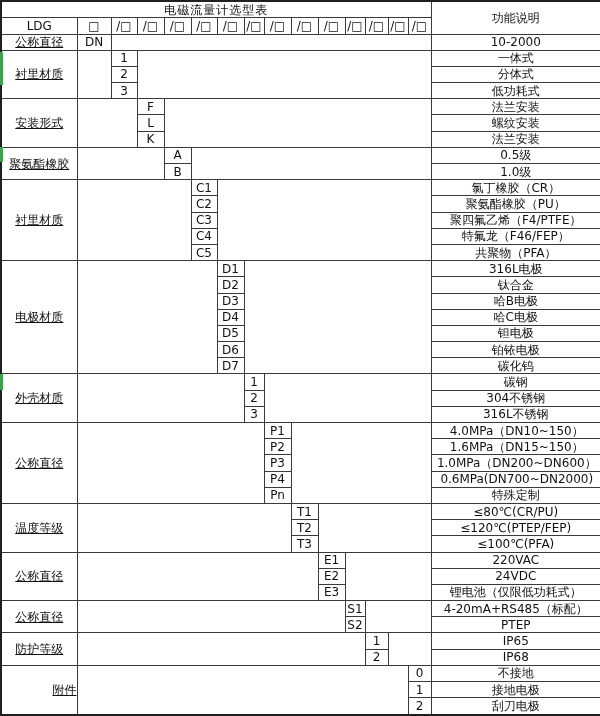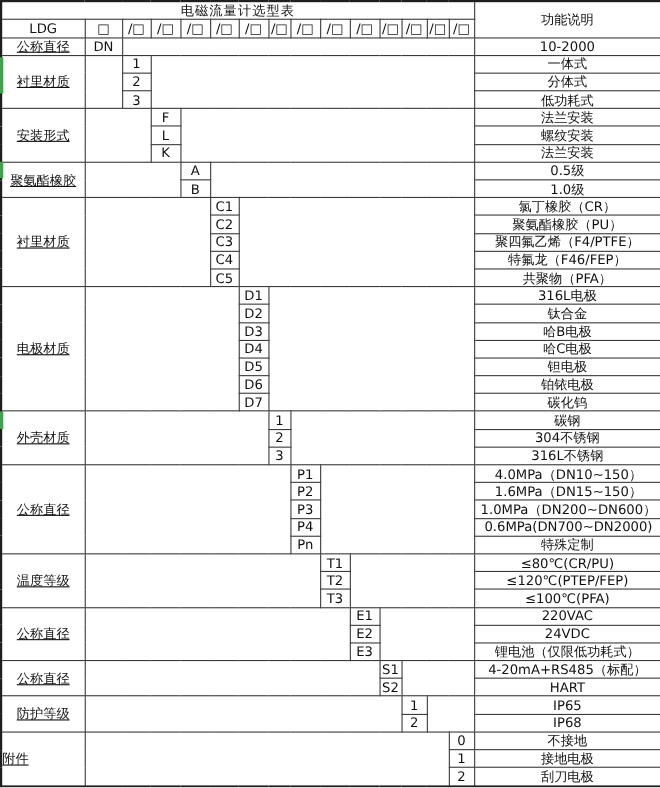--- a/index.html
+++ b/index.html
@@ -24,21 +24,21 @@
     padding:0;
     text-align:center;
     vertical-align:middle;
     overflow:hidden;
     white-space:nowrap;
   }
   td.c-title{font-size:13px;letter-spacing:1px;}
   td.c-funch{font-size:13px;}
   td.c-ldg{text-align:left;padding-left:6px;}
   td.c-label{text-align:left;padding-left:3px;text-decoration:underline;}
-  td.c-label.center{text-align:left;padding-left:0;}
+  td.c-label.center{text-align:right;padding-left:0;}
   td.c-dncode{text-align:left;padding-left:2px;}
   td.c-func.left{text-align:center;padding-left:2px;}
   td.c-slot,td.c-box{font-size:12px;}
   .green-marker{
     position:absolute;left:0;width:3px;
     background:#3fa34d;
     z-index:5;
   }
   #gm1{top:52px;height:33px;}
   #gm2{top:147px;height:15px;}
@@ -260,21 +260,21 @@
         </tr>
         <tr>
           <td class="c-label" rowspan="2">公称直径</td>
           <td class="c-empty" rowspan="2" colspan="10"></td>
           <td class="c-code">S1</td>
           <td class="c-empty" rowspan="2" colspan="3"></td>
           <td class="c-func">4-20mA+RS485（标配）</td>
         </tr>
         <tr>
           <td class="c-code">S2</td>
-          <td class="c-func">HART</td>
+          <td class="c-func">PTEP</td>
         </tr>
         <tr>
           <td class="c-label" rowspan="2">防护等级</td>
           <td class="c-empty" rowspan="2" colspan="11"></td>
           <td class="c-code">1</td>
           <td class="c-empty" rowspan="2" colspan="2"></td>
           <td class="c-func">IP65</td>
         </tr>
         <tr>
           <td class="c-code">2</td>

